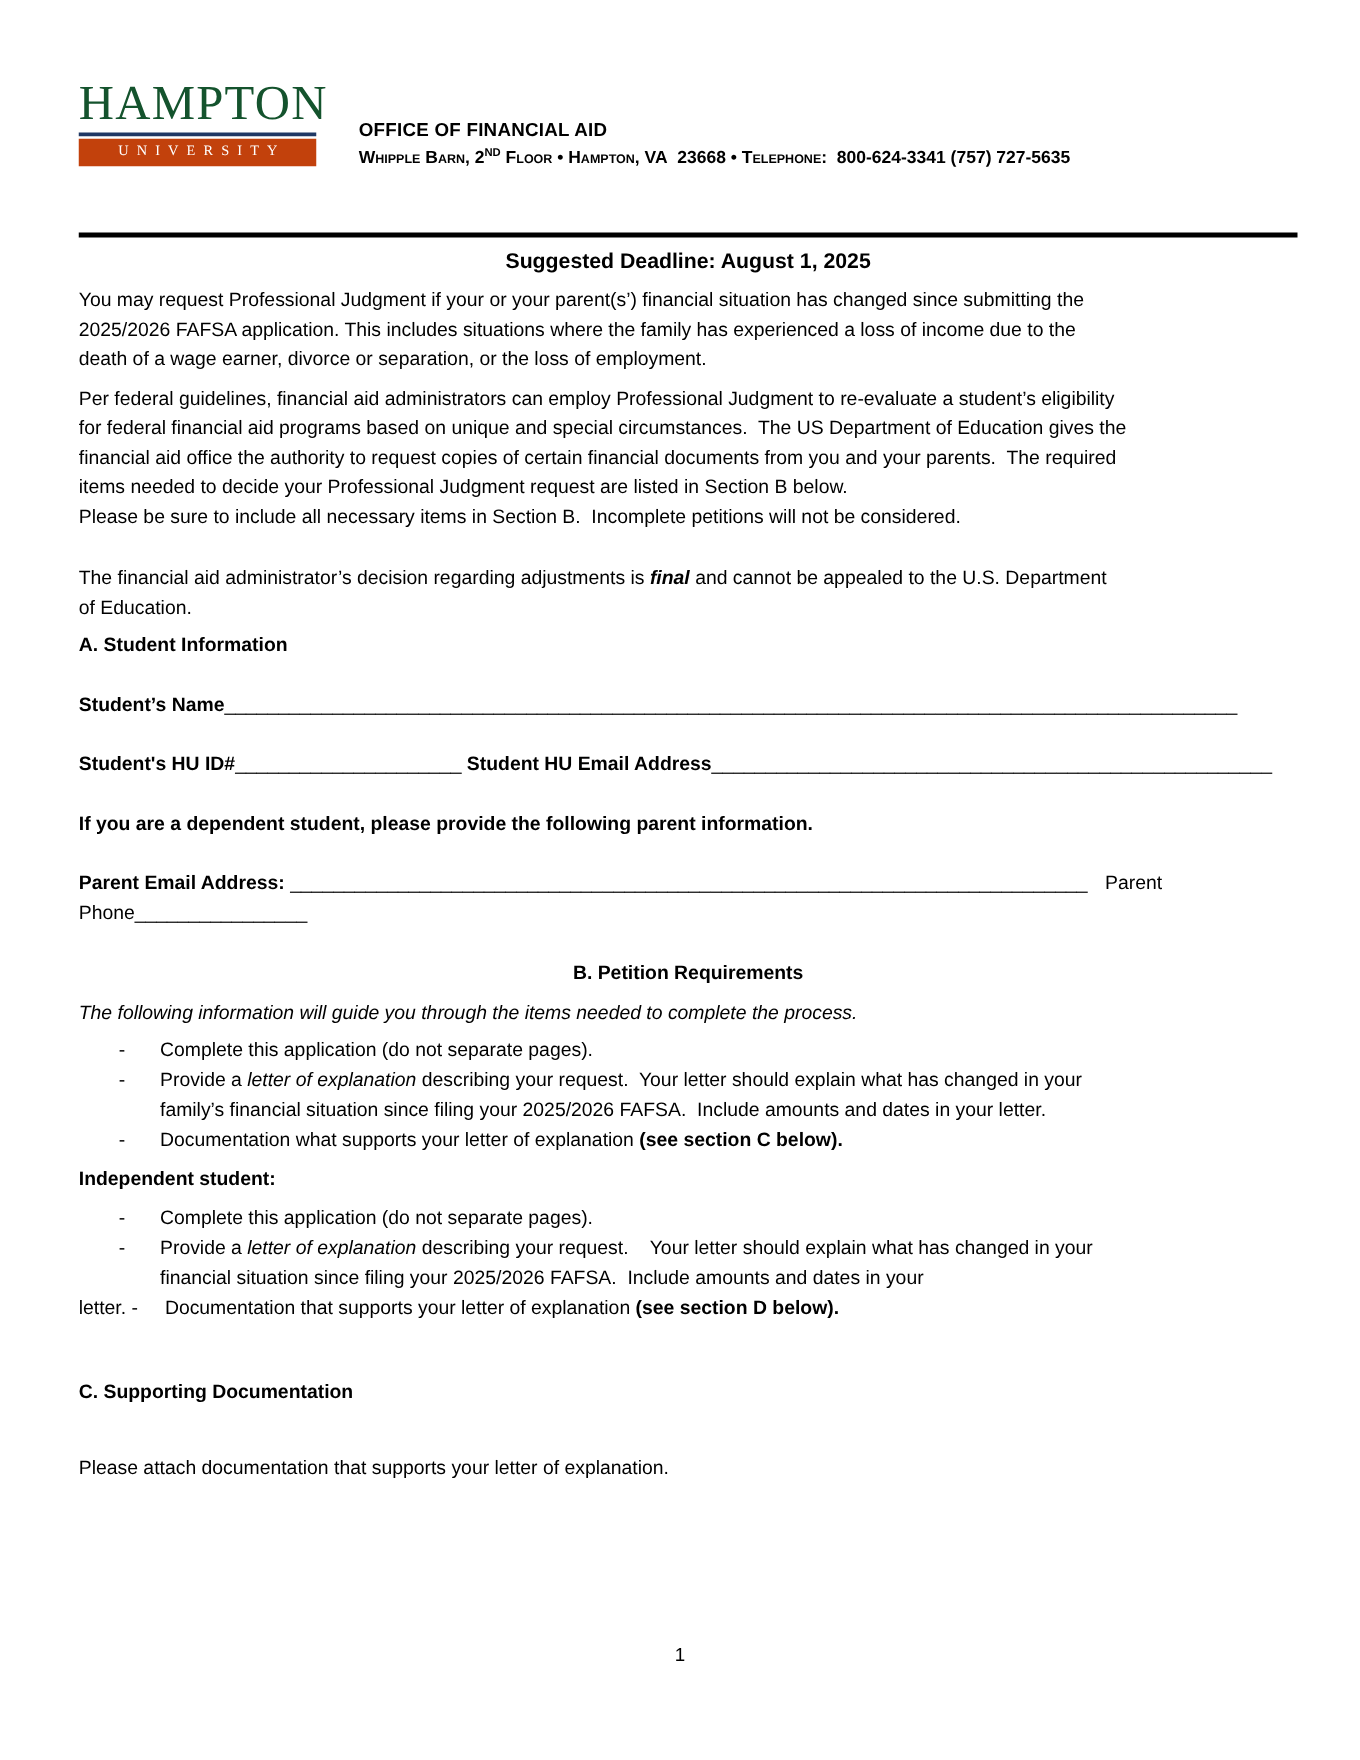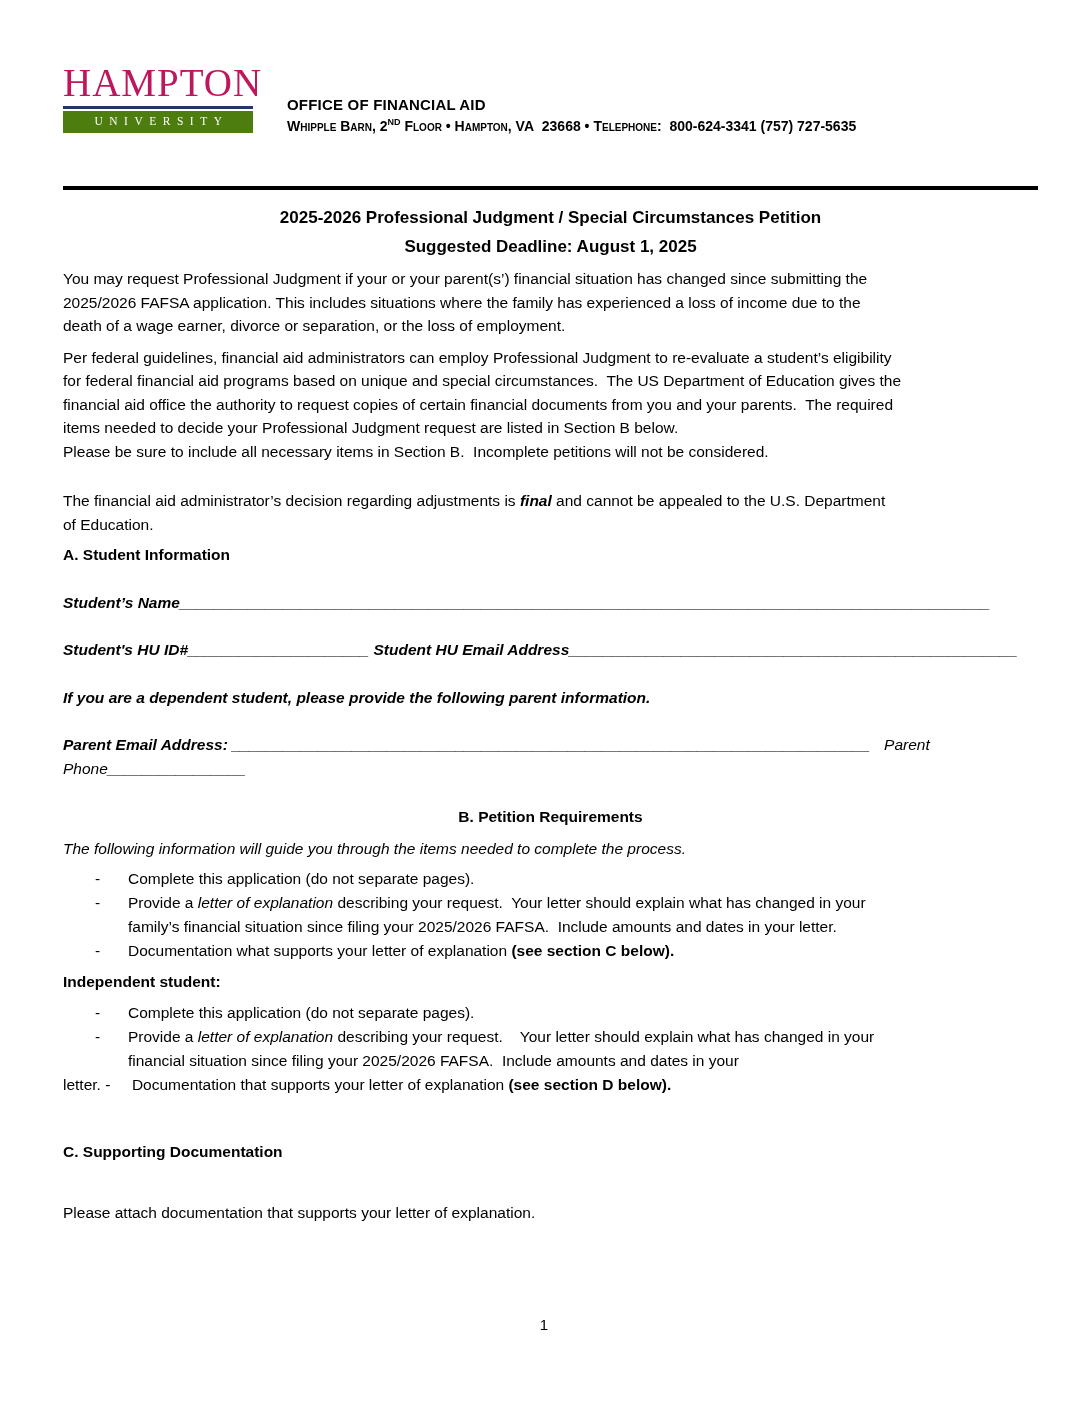--- a/index.html
+++ b/index.html
@@ -8,25 +8,25 @@
     width:1088px; height:1408px; position:relative;
     font-family:"Liberation Sans", sans-serif; color:#000;
   }
   .page { padding:63px 50px 0 63px; }
 
   
   .hdr { display:flex; align-items:flex-start; }
   .logo { width:190px; flex:0 0 auto; }
   .logo-word {
     font-family:"Liberation Serif", serif; font-size:39px; line-height:1;
-    color:#be185d; letter-spacing:1px; text-align:center;
+    color:#14532d; letter-spacing:1px; text-align:center;
     padding-bottom:4px; border-bottom:3px solid #1f3864;
   }
   .logo-bar {
-    margin-top:2px; background:#4d7c0f; color:#fff;
+    margin-top:2px; background:#c2410c; color:#fff;
     font-family:"Liberation Serif", serif; font-size:11.5px; line-height:1;
     letter-spacing:6.5px; text-align:center; padding:5px 0 5px 7px;
   }
   .office { margin-left:34px; padding-top:33px; }
   .office-name { font-weight:700; font-size:15px; letter-spacing:0.2px; }
   .office-addr { font-weight:700; font-size:14px; font-variant:small-caps; margin-top:4px; }
   .office-addr sup { font-size:9px; font-variant:normal; }
 
   .rule { height:4.5px; background:#000; margin-top:52px; }
 
@@ -37,21 +37,21 @@
   
   .para { font-size:15.5px; line-height:23.5px; white-space:pre-line; }
   .b { font-weight:700; }
   .bi { font-weight:700; font-style:italic; }
   .i { font-style:italic; }
 
   .mt-p1 { margin-top:10px; }
   .mt-p2 { margin-top:8px; }
   .mt-p3 { margin-top:26px; }
   .mt-a  { margin-top:7px; }
-  .mt-line { margin-top:24px;font-style:italic; }
+  .mt-line { margin-top:24px; }
   .mt-b  { margin-top:25px;text-align:center; }
   .mt-bi { margin-top:8px;font-style:italic; }
   .mt-h  { margin-top:7px; }
   .mt-list { margin-top:7px; }
   .mt-c  { margin-top:43px; }
   .mt-cb { margin-top:38px; }
 
   .heading { font-size:15.5px; line-height:23.5px; font-weight:700; }
 
   
@@ -81,21 +81,20 @@
       <div class="logo-bar">UNIVERSITY</div>
     </div>
     <div class="office">
       <div class="office-name">OFFICE OF FINANCIAL AID</div>
       <div class="office-addr"><span>Whipple Barn, 2</span><sup>ND</sup><span> Floor • Hampton, VA&nbsp; 23668 • Telephone:&nbsp; 800-624-3341 (757) 727-5635</span></div>
     </div>
   </div>
 
   <div class="rule"></div>
 
-  <div class="title">2025-2026 Professional Judgment / Special Circumstances Petition</div>
   <div class="deadline">Suggested Deadline: August 1, 2025</div>
 
   <p class="para mt-p1">You may request Professional Judgment if your or your parent(s’) financial situation has changed since submitting the
 2025/2026 FAFSA application. This includes situations where the family has experienced a loss of income due to the
 death of a wage earner, divorce or separation, or the loss of employment.</p>
   <p class="para mt-p2">Per federal guidelines, financial aid administrators can employ Professional Judgment to re-evaluate a student’s eligibility
 for federal financial aid programs based on unique and special circumstances.&nbsp; The US Department of Education gives the
 financial aid office the authority to request copies of certain financial documents from you and your parents.&nbsp; The required
 items needed to decide your Professional Judgment request are listed in Section B below.
 Please be sure to include all necessary items in Section B.&nbsp; Incomplete petitions will not be considered.</p>

